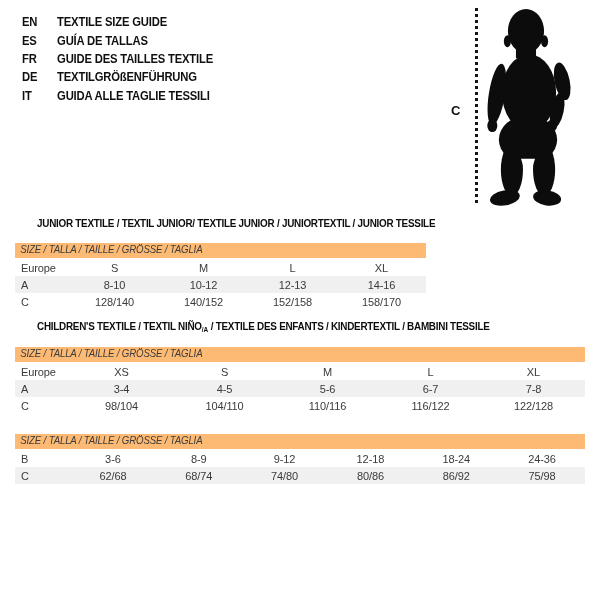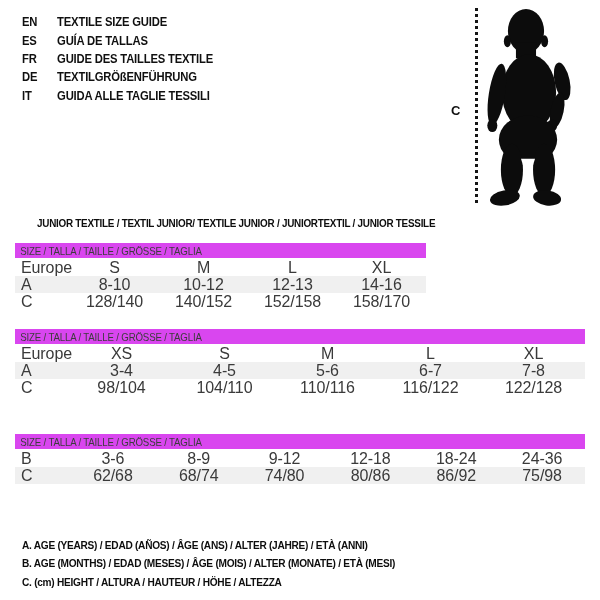--- a/index.html
+++ b/index.html
@@ -41,30 +41,30 @@
     transform:scaleX(0.86); transform-origin:0 0;
     white-space:nowrap; letter-spacing:-0.3px;
   }
   .title-line .sub { font-size:7.5px; vertical-align:-2px; letter-spacing:0; }
 
   .s1 .size-table { margin-top:13px; }
   .s2 .size-table { margin-top:10px; }
   .s3 .size-table { margin-top:9px; }
 
   .table-header {
-    height:15px; background:#d946ef; display:flex; align-items:center; margin-bottom:1px;
+    height:15px; background:#fdba74; display:flex; align-items:flex-start; margin-bottom:1px;font-style:italic;
   }
   .hdr-text {
     padding-left:6px; font-size:11px; color:#3c3c3c;
     transform:scaleX(0.88); transform-origin:0 50%;
     white-space:nowrap; letter-spacing:-0.2px;
   }
   .size-row {
     display:grid; height:17px; align-items:center;
-    font-size:16px; color:#3a3a3a; letter-spacing:-0.1px;
+    font-size:11px; color:#3a3a3a; letter-spacing:-0.1px;
   }
   .size-row.shaded { background:#f0f0f0; }
   .row-label { padding-left:6px; }
   .cell { text-align:center; }
 
   
   .notes { position:absolute; left:22px; top:536px; }
   .note-line {
     font-weight:bold; font-size:11.5px; color:#0d0d0d; line-height:18.4px;
     transform:scaleX(0.88); transform-origin:0 50%;
@@ -149,20 +149,23 @@
           <span class="row-label">C</span>
           <span class="cell">128/140</span>
           <span class="cell">140/152</span>
           <span class="cell">152/158</span>
           <span class="cell">158/170</span>
         </div>
       </div>
   </div>
 
   <div class="section s2">
+    <div class="section-title">
+        <div class="title-line"><span>CHILDREN'S TEXTILE / TEXTIL NIÑO</span><span class="sub">/A</span><span> / TEXTILE DES ENFANTS / KINDERTEXTIL / BAMBINI TESSILE</span></div>
+      </div>
     <div class="size-table">
         <div class="table-header">
           <span class="hdr-text">SIZE / TALLA / TAILLE / GRÖSSE / TAGLIA</span>
         </div>
         <div class="size-row" style="grid-template-columns: 55px repeat(5, 1fr);">
           <span class="row-label">Europe</span>
           <span class="cell">XS</span>
           <span class="cell">S</span>
           <span class="cell">M</span>
           <span class="cell">L</span>
@@ -206,19 +209,14 @@
           <span class="cell">62/68</span>
           <span class="cell">68/74</span>
           <span class="cell">74/80</span>
           <span class="cell">80/86</span>
           <span class="cell">86/92</span>
           <span class="cell">75/98</span>
         </div>
       </div>
   </div>
 
-  <div class="notes">
-      <div class="note-line">A. AGE (YEARS) / EDAD (AÑOS) / ÂGE (ANS) / ALTER (JAHRE) / ETÀ (ANNI)</div>
-      <div class="note-line">B. AGE (MONTHS) / EDAD (MESES) / ÂGE (MOIS) / ALTER (MONATE) / ETÀ (MESI)</div>
-      <div class="note-line">C. (cm) HEIGHT / ALTURA / HAUTEUR / HÖHE / ALTEZZA</div>
-    </div>
 
 </div>
 
 </body></html>

